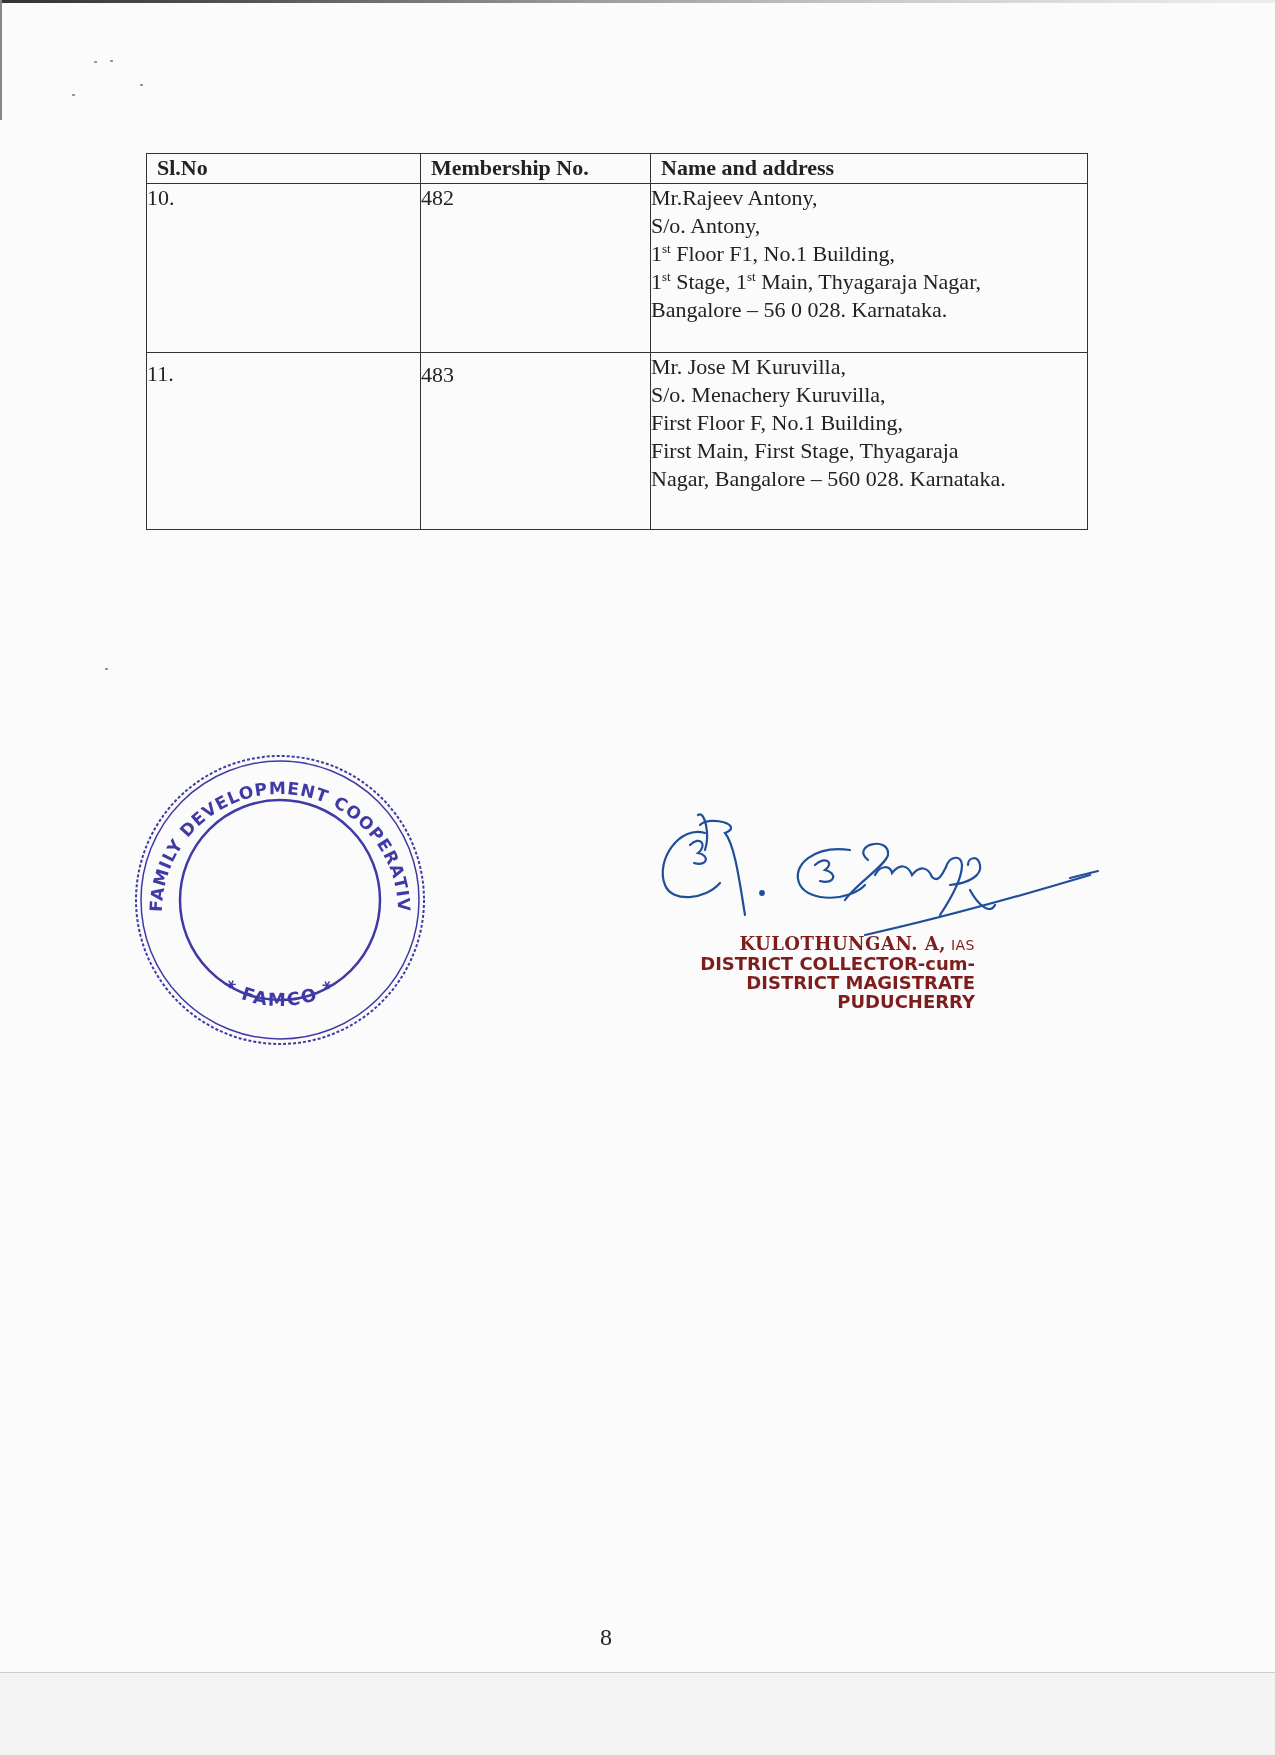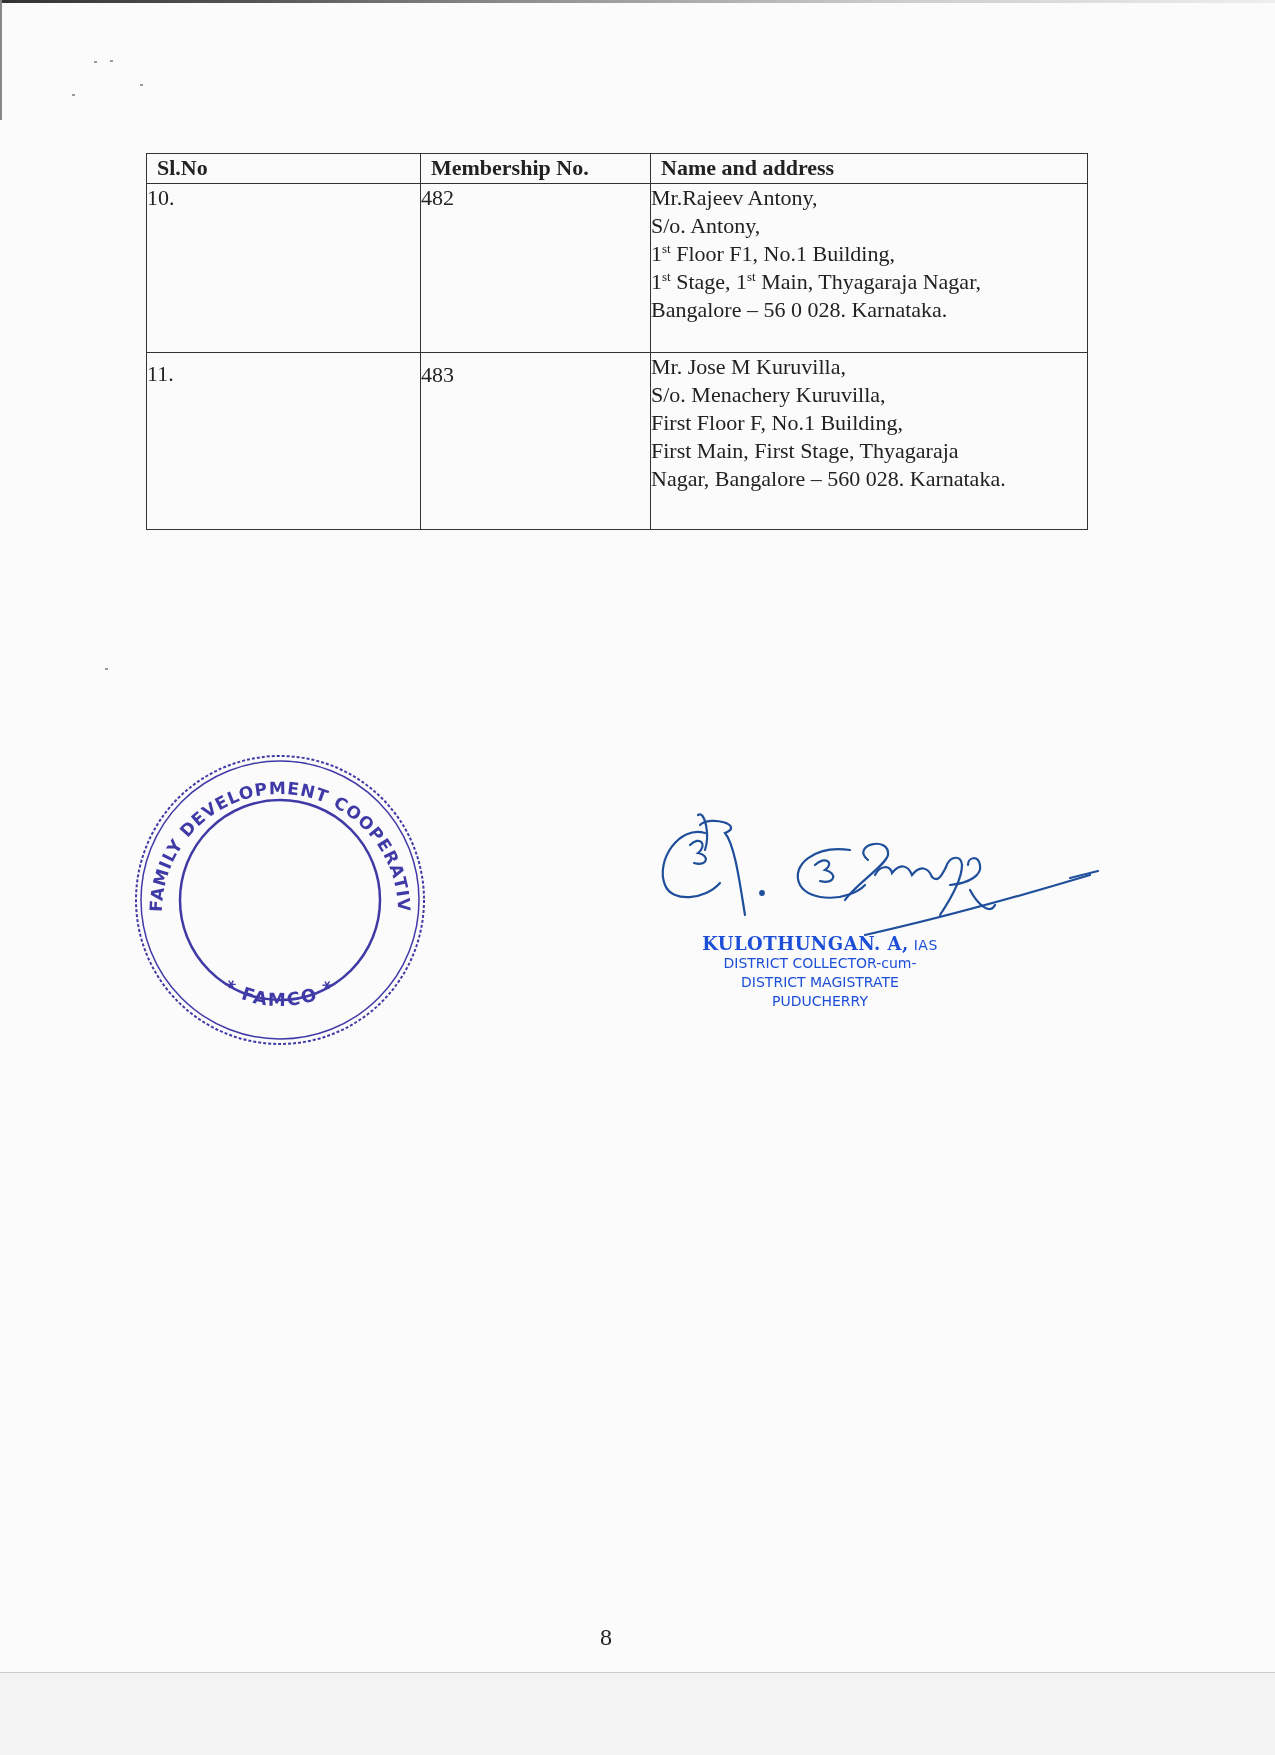--- a/index.html
+++ b/index.html
@@ -44,26 +44,26 @@
     .stamp svg { width: 100%; height: 100%; }
     .stamp-inner {
       position: absolute; left: 0; top: 78px; width: 296px; text-align: center;
       font-family: "DejaVu Sans", sans-serif; font-weight: bold; color: #3f3aa6;
       font-size: 17px; line-height: 24px;
     }
     .stamp-inner span { display: block; }
 
     .signature { position: absolute; left: 650px; top: 805px; width: 450px; height: 150px; }
     .sig-block {
-      position: absolute; left: 665px; top: 933px; width: 310px; text-align: center;
-      color: #1d4ed8; font-family: "DejaVu Sans", sans-serif; font-weight: bold;
+      position: absolute; left: 665px; top: 933px; width: 310px; text-align: right;
+      color: #7f1d1d; font-family: "DejaVu Sans", sans-serif; font-weight: bold;
     }
     .sig-name { font-family: "DejaVu Serif", serif; font-size: 18px; letter-spacing: 0.5px; display: block; }
     .sig-name .ias { font-family: "DejaVu Sans", sans-serif; font-size: 14px; font-weight: normal; }
-    .sig-line { display: block; font-size: 14px; line-height: 19px; font-weight: normal; }
+    .sig-line { display: block; font-size: 18px; line-height: 19px; font-weight: bold; }
 
     .page-number { position: absolute; left: 600px; top: 1624px; font-size: 24px; color: #222; }
   </style>
 </head>
 <body>
 
 <div class="scan-top"></div>
 <div class="scan-left"></div>
 <div class="speck" style="left:94px;top:61px"></div>
 <div class="speck" style="left:110px;top:60px"></div>

